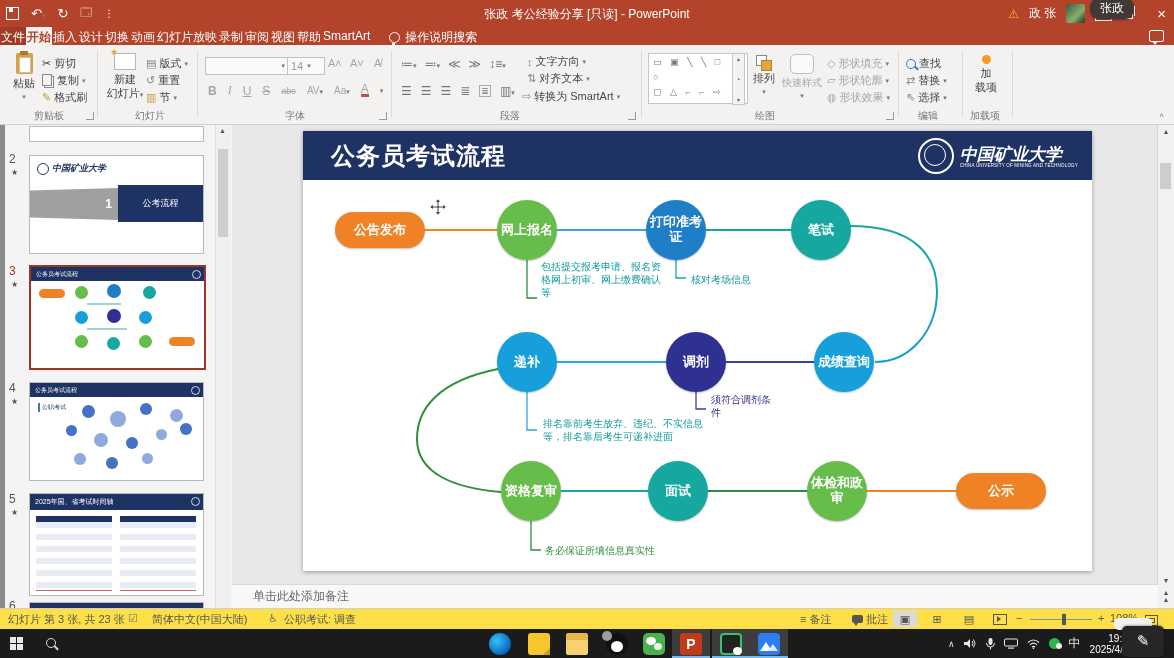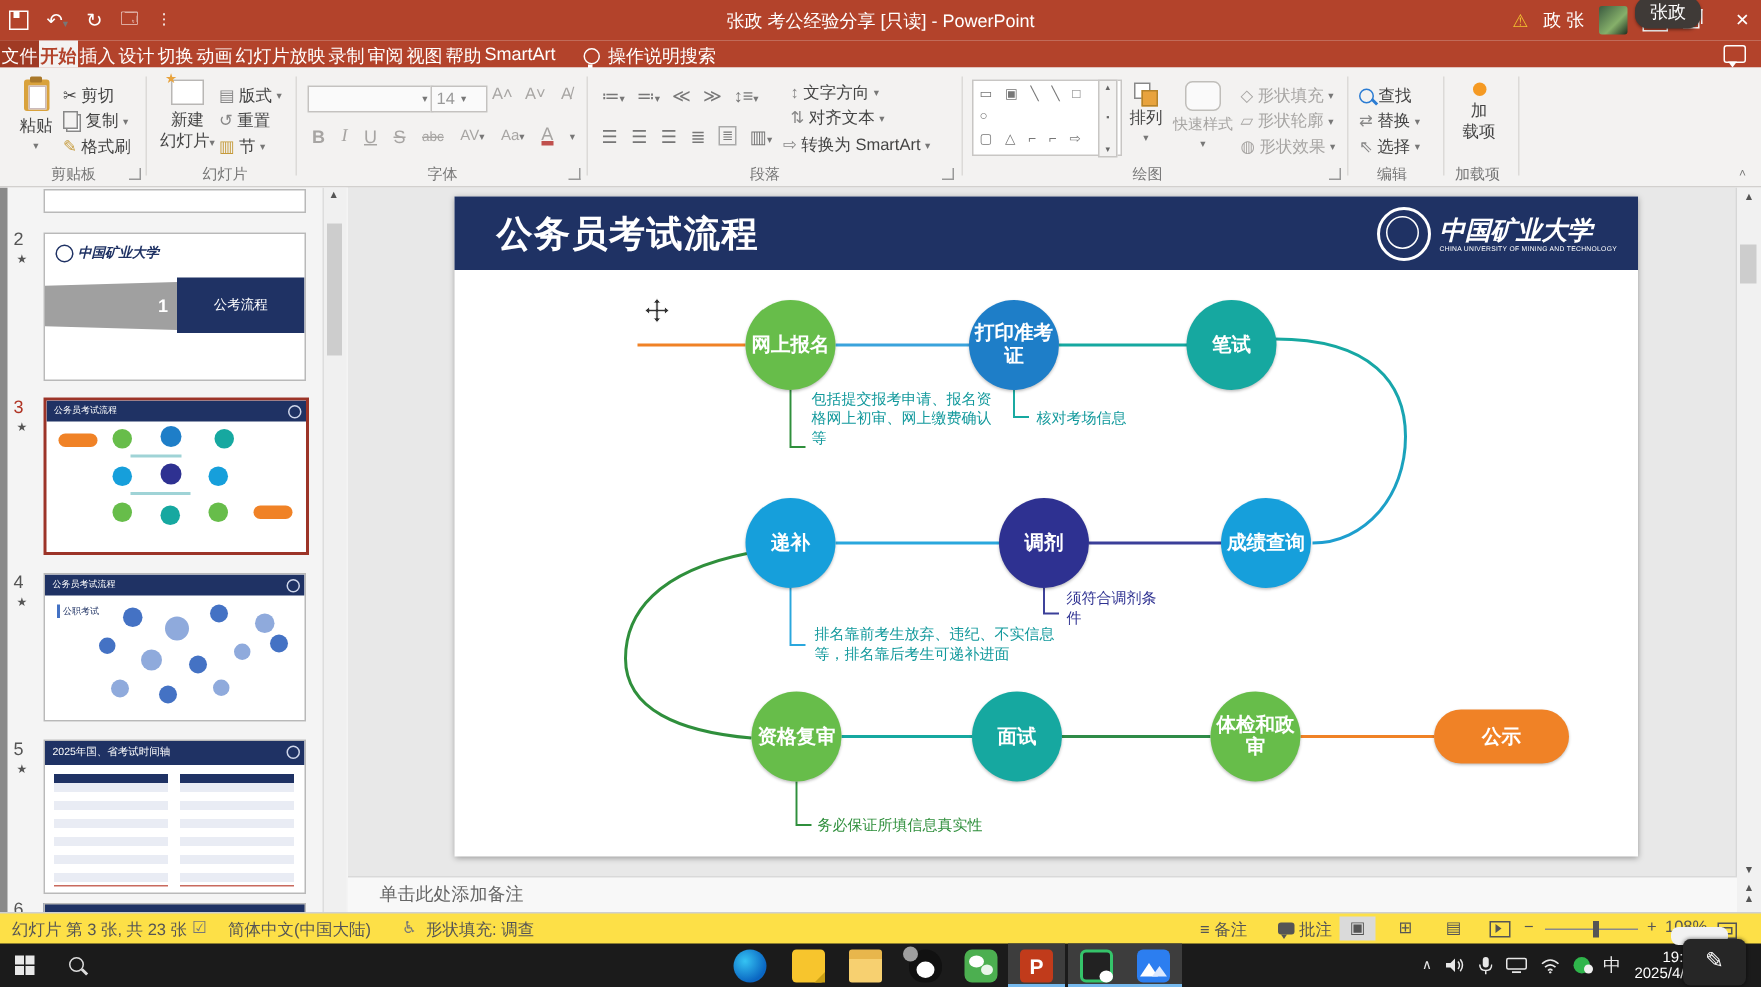--- a/index.html
+++ b/index.html
@@ -481,20 +481,21 @@
         <path d="M258 360 H345" stroke="#16a8a0" stroke-width="2" fill="none"></path>
         <path d="M405 360 H504" stroke="#2e8b47" stroke-width="2" fill="none"></path>
         <path d="M564 360 H653" stroke="#f08226" stroke-width="2" fill="none"></path>
         <path d="M224 129 V167 H234" stroke="#2f8f3c" stroke-width="1.3" fill="none"></path>
         <path d="M373 129 V147 H383" stroke="#16a8a0" stroke-width="1.3" fill="none"></path>
         <path d="M393 261 V278 H403" stroke="#3b3f99" stroke-width="1.3" fill="none"></path>
         <path d="M224 261 V299 H234" stroke="#2aa7dd" stroke-width="1.3" fill="none"></path>
         <path d="M228 390 V419 H238" stroke="#2f8f3c" stroke-width="1.3" fill="none"></path>
       </svg>
 
+      <div class="fnode pill c-orange" style="left:32px;top:81px;">公告发布</div>
       <div class="fnode circle c-green" style="left:194px;top:69px;">网上报名</div>
       <div class="fnode circle c-teal" style="left:488px;top:69px;">笔试</div>
       <div class="fnode circle c-blue" style="left:343px;top:69px;">打印准考证</div>
       <div class="fnode circle c-navy" style="left:363px;top:201px;">调剂</div>
       <div class="fnode circle c-lblue" style="left:511px;top:201px;">成绩查询</div>
       <div class="fnode circle c-lblue" style="left:194px;top:201px;">递补</div>
       <div class="fnode circle c-green" style="left:198px;top:330px;">资格复审</div>
       <div class="fnode circle c-teal" style="left:345px;top:330px;">面试</div>
       <div class="fnode circle c-green" style="left:504px;top:330px;">体检和政审</div>
       <div class="fnode pill c-orange" style="left:653px;top:342px;">公示</div>
@@ -520,21 +521,21 @@
 
   <div class="notesbar">
     <span>单击此处添加备注</span>
   </div>
 
   <div class="statusbar">
     <span class="item" style="left:8px;">幻灯片 第 3 张, 共 23 张</span>
     <span class="item" style="left:128px;color:#777;">☑</span>
     <span class="item" style="left:152px;">简体中文(中国大陆)</span>
     <span class="item" style="left:268px;color:#777;">♿</span>
-    <span class="item" style="left:284px;">形状填充: 调查</span>
+    <span class="item" style="left:284px;">公职考试: 调查</span>
     <span class="item" style="left:800px;">≡ <span>备注</span></span>
     <span class="item" style="left:852px;"><span class="ic-comment"></span><span>批注</span></span>
     <span class="viewbtn sel" style="left:893px;">▣</span>
     <span class="viewbtn" style="left:925px;">⊞</span>
     <span class="viewbtn" style="left:957px;">▤</span>
     <span class="ic-show" style="left:993px;"></span>
     <span class="item" style="left:1016px;">−</span>
     <span class="zoomtrack" style="left:1030px;">
         <span class="zoomthumb"></span>
       </span>

